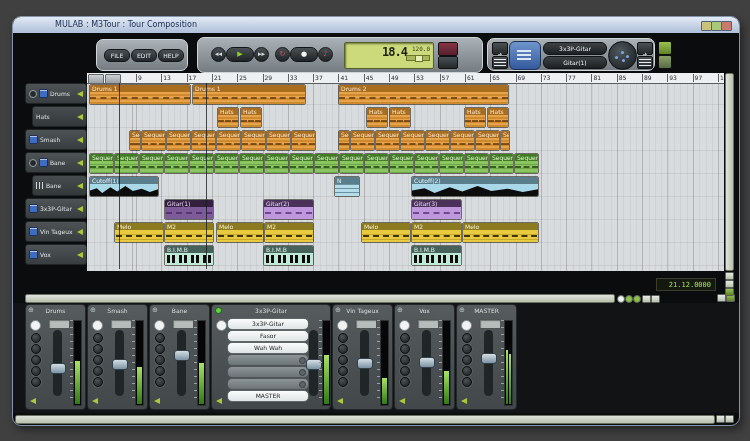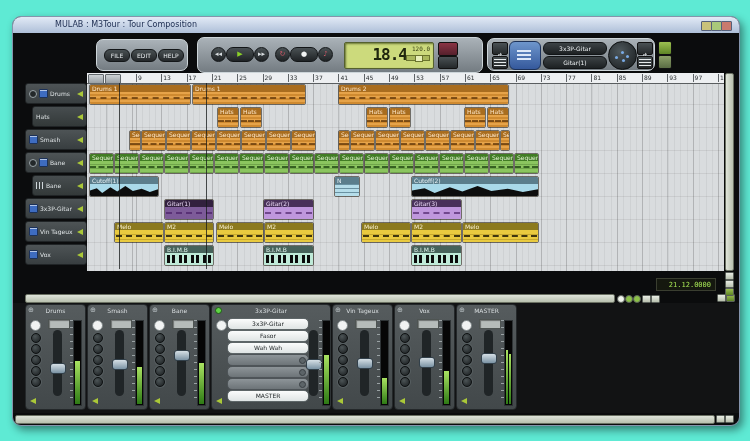--- a/index.html
+++ b/index.html
@@ -1,36 +1,36 @@
 <!DOCTYPE html>
 <html><head>
 <meta charset="utf-8">
 <style>
   html,body{margin:0;padding:0}
   body{width:750px;height:441px;background:#fff;font-family:"DejaVu Sans",sans-serif;overflow:hidden}
-  #stage{position:relative;width:750px;height:441px;background:#5eead4}
+  #stage{position:relative;width:750px;height:441px;background:#404040}
   #win{position:absolute;left:12px;top:16px;width:726px;height:408px;background:#0b0c0d;
        border:1px solid #8494ac;border-radius:9px;box-shadow:3px 4px 9px rgba(0,0,0,.45);overflow:hidden}
   
   #titlebar{position:absolute;left:0;top:0;width:100%;height:16px;
             background:linear-gradient(#e2eaf6,#aebfd8);border-bottom:1px solid #7487a3}
   #title{position:absolute;left:42px;top:3px;font-size:8px;color:#1c2c50;white-space:nowrap}
   .winbtn{position:absolute;top:4px;width:9px;height:8px;border:1px solid #55607a;border-radius:1px}
   
   #toolbar{position:absolute;left:0;top:16px;width:100%;height:40px;background:#0b0c0d}
   .panel{position:absolute;background:linear-gradient(#aab2b8,#747c82);border:1px solid #cdd5d9;border-radius:7px}
   .pill{position:absolute;height:11px;background:linear-gradient(#484f52,#24282a);border:1px solid #141719;
         border-radius:6px;color:#e8ecee;font-size:6px;line-height:11px;text-align:center}
   .rbtn{position:absolute;width:13px;height:13px;background:linear-gradient(#4a5154,#1f2325);
         border:1px solid #121517;border-radius:50%;color:#cfd6da;font-size:6px;line-height:13px;text-align:center}
   .wbtn{position:absolute;width:26px;height:13px;background:linear-gradient(#4a5154,#1f2325);
         border:1px solid #121517;border-radius:7px;font-size:7px;line-height:13px;text-align:center}
   #lcd{position:absolute;background:#ccda7c;border:1px solid #55602e;border-radius:2px;
        box-shadow:inset 1px 1px 2px rgba(40,50,10,.6)}
-  #lcd-pos{position:absolute;right:26px;top:2px;font-size:16px;font-weight:bold;color:#20260e;
+  #lcd-pos{position:absolute;right:26px;top:2px;font-size:12px;font-weight:bold;color:#20260e;
            font-family:"DejaVu Sans Mono",monospace;letter-spacing:-1px}
   #lcd-tempo{position:absolute;right:3px;top:2px;font-size:6px;color:#3a4216;font-family:"DejaVu Sans Mono",monospace}
   #lcd-slider{position:absolute;right:3px;top:12px;width:22px;height:4px;background:#aab85c;border:1px solid #6a742e}
   #lcd-slider span{position:absolute;left:8px;top:-1px;width:6px;height:5px;background:#e8f0b8;border:1px solid #6a742e}
   .sqbtn{position:absolute;border-radius:2px;border:1px solid #111}
   .field{position:absolute;height:11px;background:linear-gradient(#3c4245,#1d2123);border:1px solid #121517;
          border-radius:6px;color:#eef2f4;font-size:6px;line-height:11px;text-align:center}
   .mlines{position:absolute;width:12px;height:8px;background:repeating-linear-gradient(180deg,#e8ecee 0 1px,transparent 1px 3px)}
   .arrowg{font-size:7px;color:#e8ecee;line-height:10px}
   #modicon{position:absolute;background:linear-gradient(#6e96cc,#35599c);border:1px solid #1c3158;border-radius:6px}

